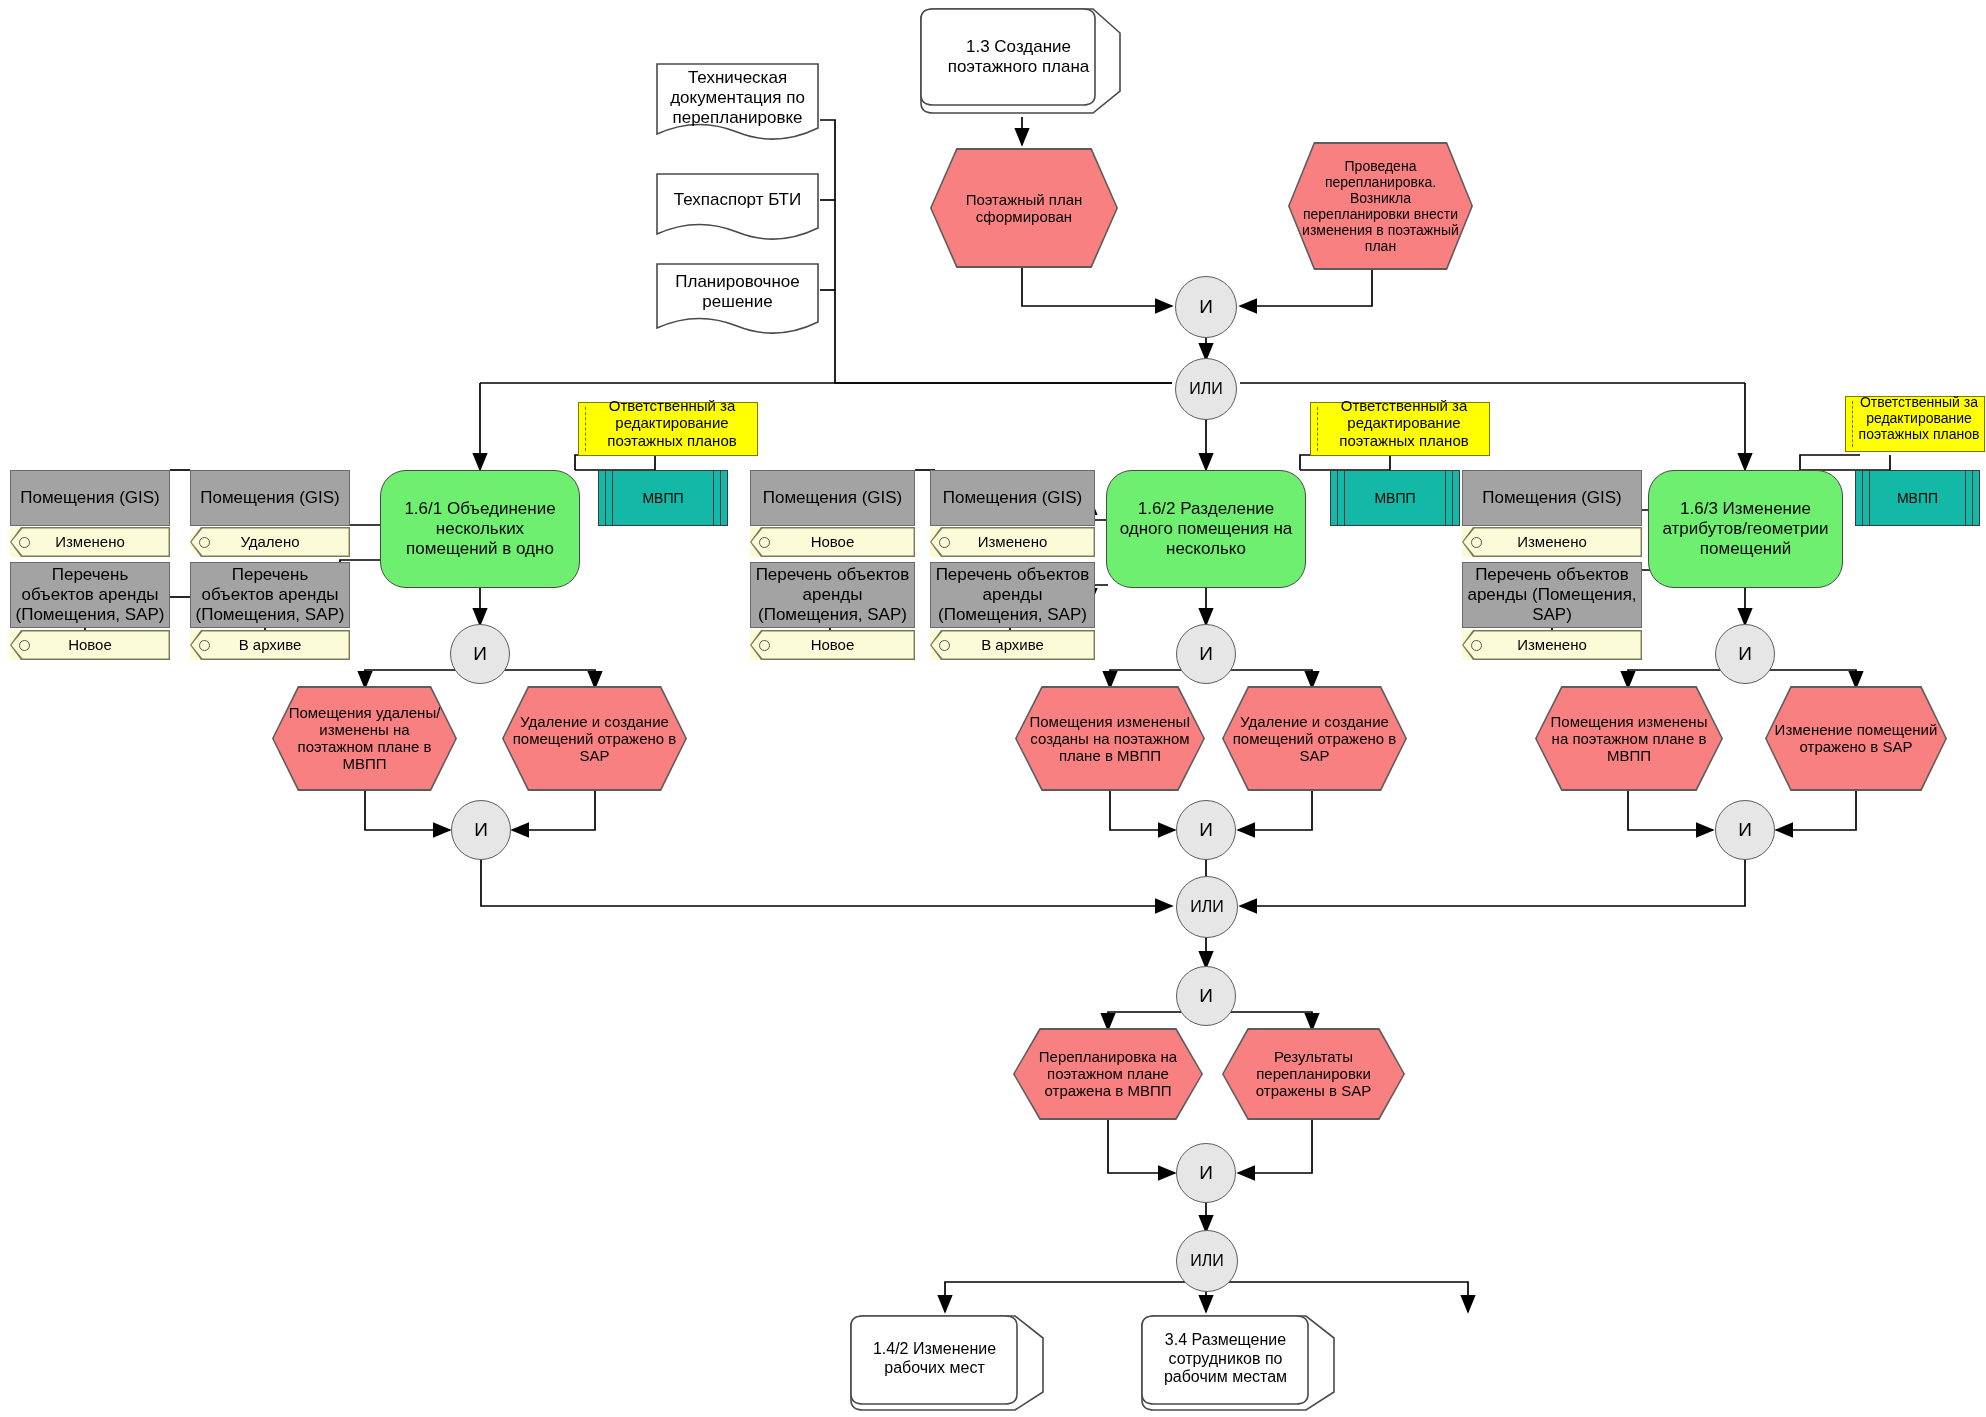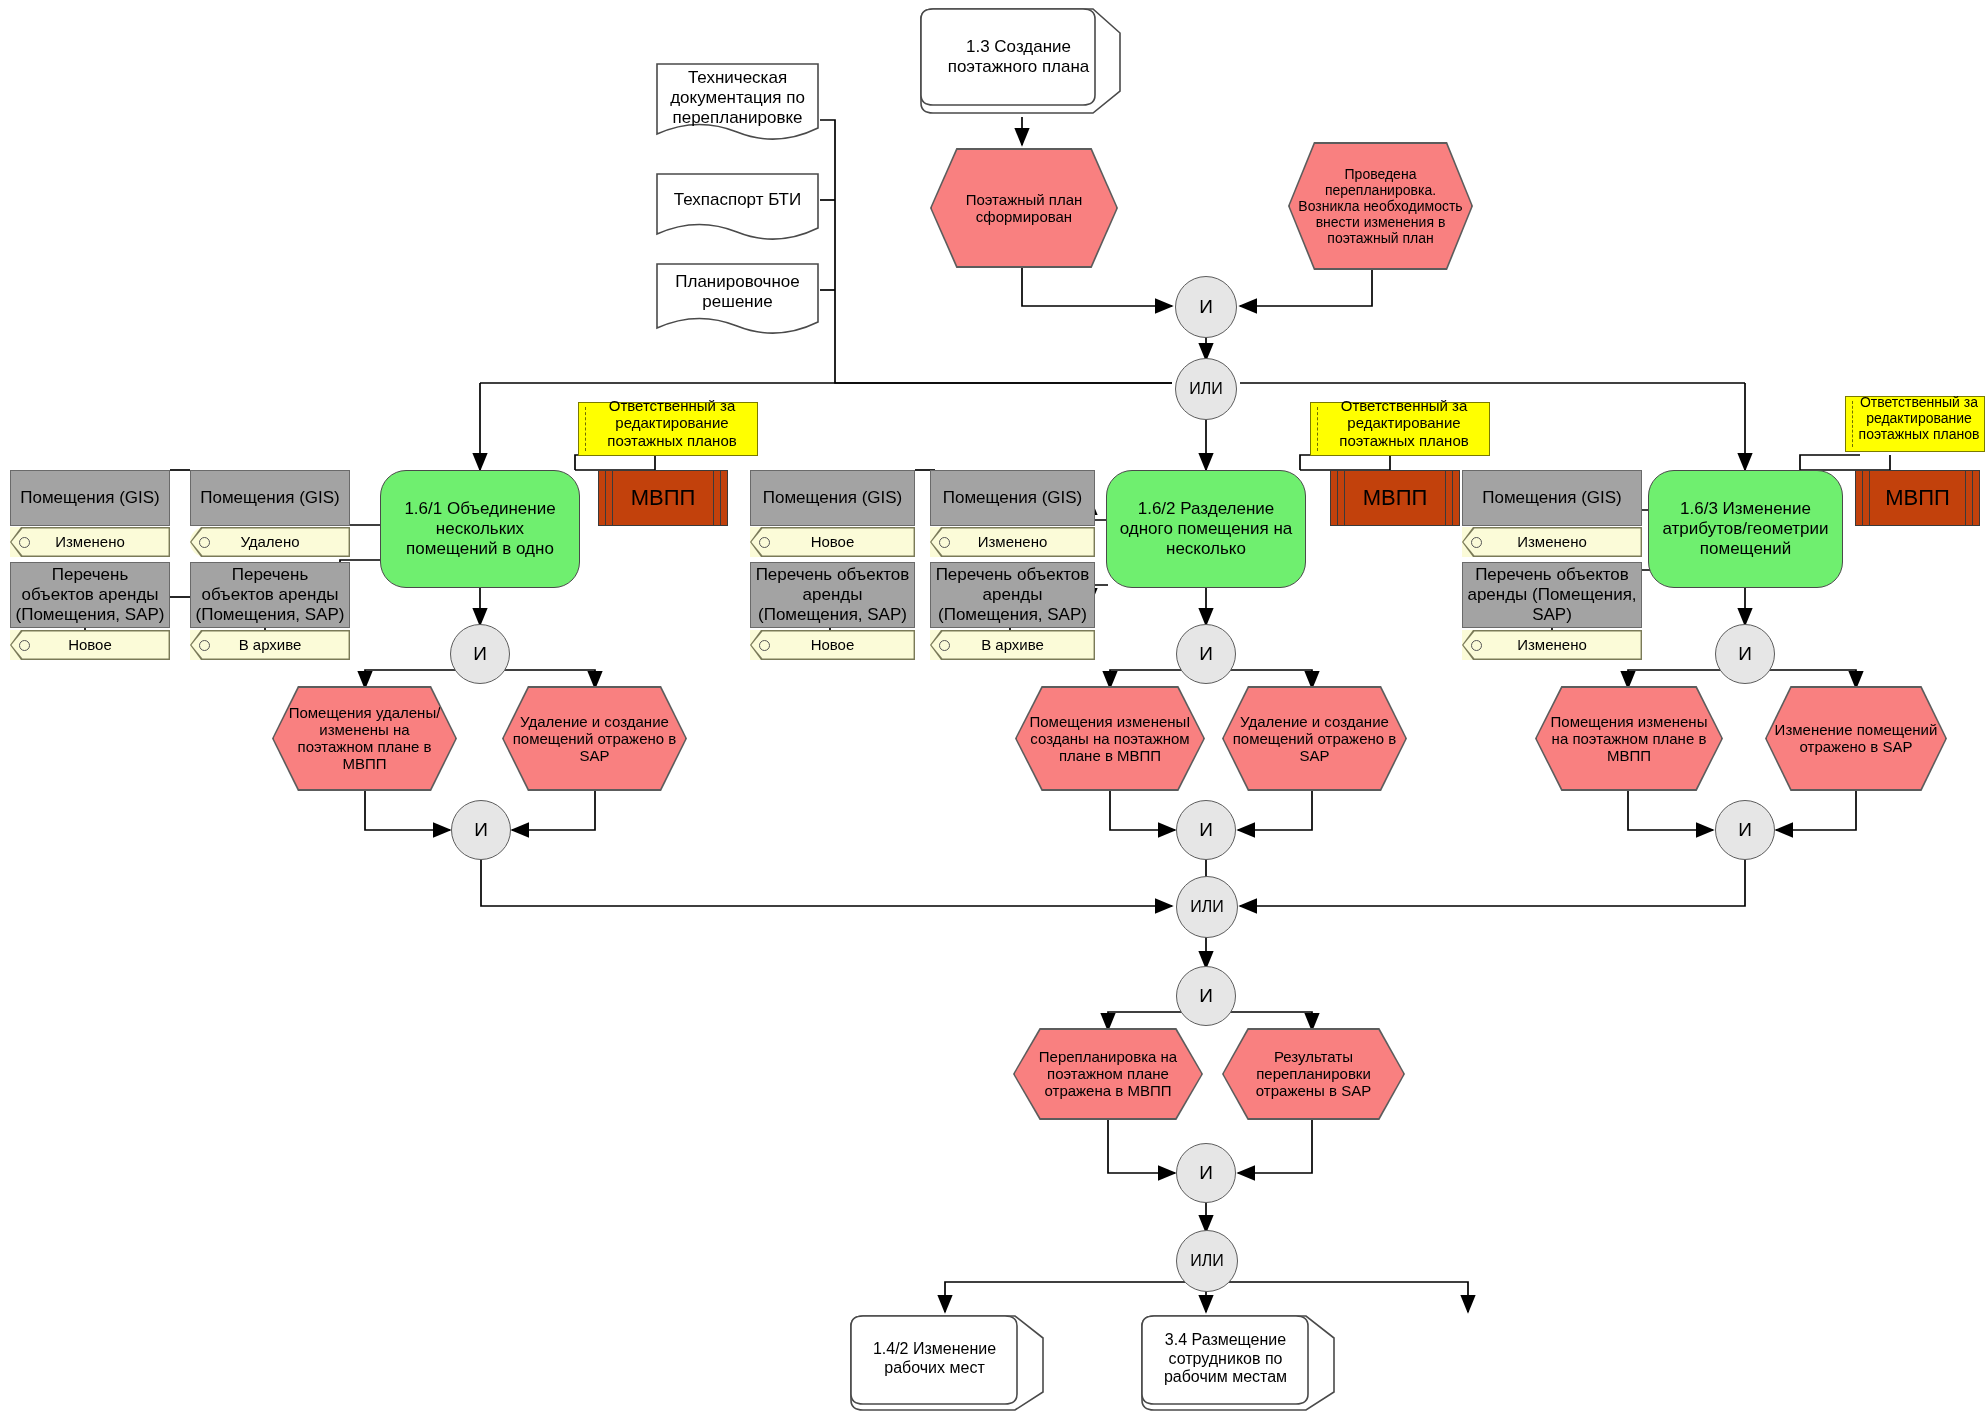--- a/index.html
+++ b/index.html
@@ -35,21 +35,21 @@
   .tag-in{position:absolute;left:1.4px;top:1.4px;width:calc(100% - 2.8px);height:calc(100% - 2.8px);
       background:#FBFBD8;clip-path:polygon(11px 0,100% 0,100% 100%,11px 100%,0 50%);
       display:flex;align-items:center;justify-content:center;font-size:15px;box-sizing:border-box;}
   .tag-dot{position:absolute;left:9px;top:50%;margin-top:-5px;width:9px;height:9px;border:1.3px solid #555;border-radius:50%;background:#FBFBD8;}
 
   
   .role{background:#FFFF00;border:1.5px solid #7a7a00;font-size:15px;color:#000;padding:2px 4px 14px 12px;}
   .role:before{content:"";position:absolute;left:6px;top:4px;bottom:4px;width:0;border-left:1.5px dashed #6f6f00;}
 
   
-  .db{background:#c2410c;border:1.6px solid #3a3a3a;font-size:22px;color:#000;}
+  .db{background:#14b8a6;border:1.6px solid #3a3a3a;font-size:14px;color:#000;}
   .db:before{content:"";position:absolute;left:6px;top:0;bottom:0;width:0;border-left:1.4px solid #3a3a3a;}
   .db:after{content:"";position:absolute;left:13px;top:0;bottom:0;width:0;border-left:1.4px solid #3a3a3a;}
   .db .rs1{position:absolute;right:6px;top:0;bottom:0;width:0;border-left:1.4px solid #3a3a3a;}
   .db .rs2{position:absolute;right:13px;top:0;bottom:0;width:0;border-left:1.4px solid #3a3a3a;}
 </style>
 </head>
 <body>
 
 <div id="stage">
 
@@ -183,21 +183,21 @@
   <div class="ev-out" style="left:930px;top:148px;width:188px;height:120px;">
     <div class="ev-bd"></div>
     <div class="ev-in">
         <span class="lbl">Поэтажный план сформирован</span>
       </div>
   </div>
 
   <div class="ev-out" style="left:1288px;top:142px;width:185px;height:128px;">
     <div class="ev-bd"></div>
     <div class="ev-in">
-        <span class="lbl" style="font-size:14px;">Проведена перепланировка. Возникла необходимость внести изменения в поэтажный план</span>
+        <span class="lbl" style="font-size:14px;">Проведена перепланировка. Возникла перепланировки внести изменения в поэтажный план</span>
       </div>
   </div>
 
   <div class="node op" style="left:1175px;top:276px;width:62px;height:62px;">
     <span class="lbl">И</span>
   </div>
   <div class="node op" style="left:1175px;top:358px;width:62px;height:62px;">
     <span class="lbl" style="font-size:16px;">ИЛИ</span>
   </div>
 

